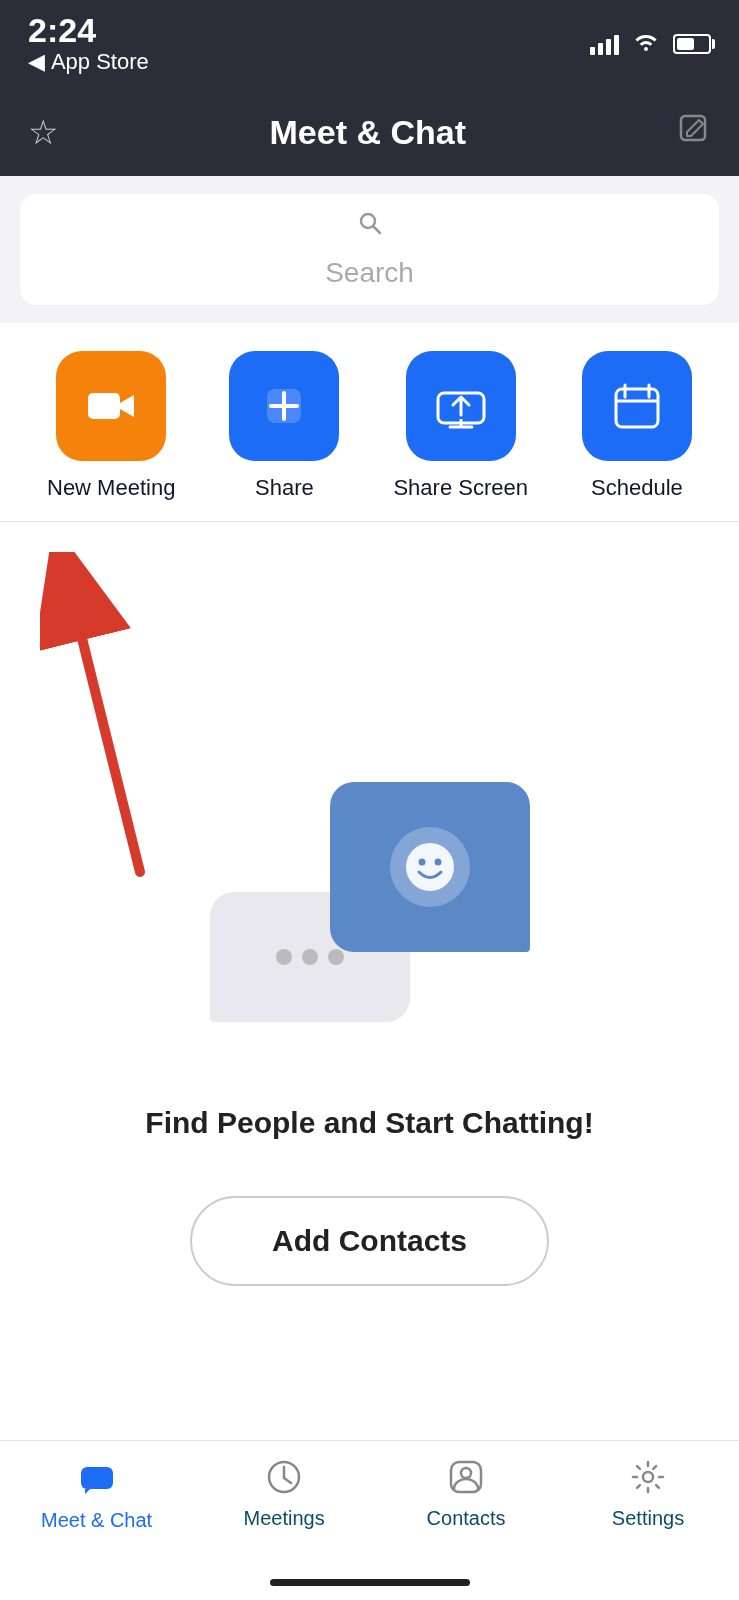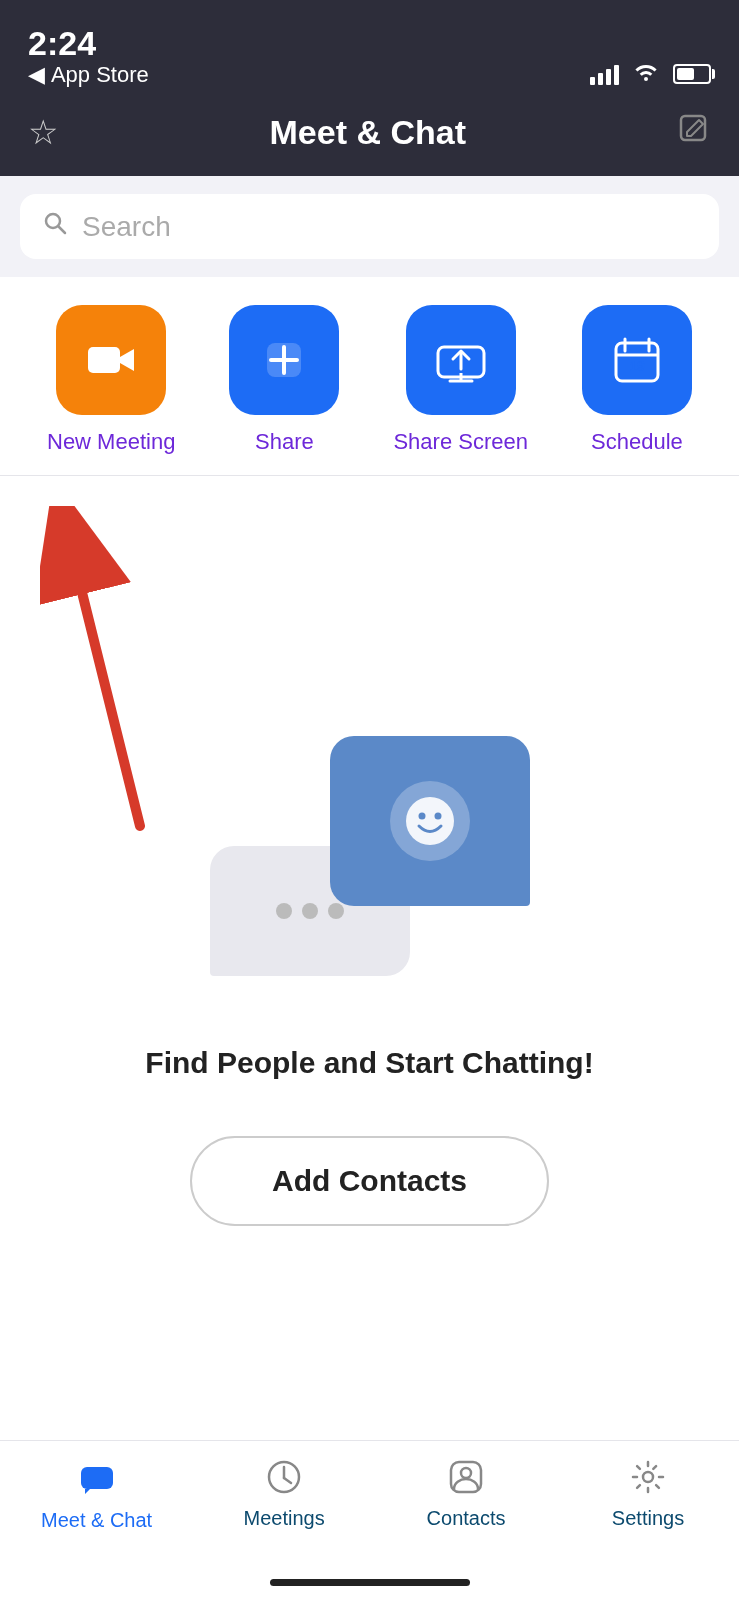--- a/index.html
+++ b/index.html
@@ -10,21 +10,21 @@
       font-family: -apple-system, BlinkMacSystemFont, 'Helvetica Neue', sans-serif;
       background: #fff;
       overflow: hidden;
     }
 
     
     .status-bar {
       background: #2d2d3a;
       height: 88px;
       display: flex;
-      align-items: flex-end;
+      align-items: center;
       justify-content: space-between;
       padding: 0 28px;
       color: #fff;
     }
     .status-left {
       display: flex;
       flex-direction: column;
       gap: 2px;
     }
     .status-time {
@@ -118,20 +118,21 @@
       background: #f2f2f7;
       padding: 18px 20px;
     }
     .search-bar {
       background: #fff;
       border-radius: 16px;
       display: flex;
       align-items: center;
       gap: 14px;
       padding: 16px 22px;
+      flex-direction: column;
     }
     .search-icon-svg {
       color: #999;
       font-size: 26px;
     }
     .search-input-text {
       font-size: 28px;
       color: #aaa;
     }
 
@@ -158,21 +159,21 @@
       height: 110px;
       border-radius: 26px;
       display: flex;
       align-items: center;
       justify-content: center;
     }
     .action-icon-btn.orange { background: #f5820a; }
     .action-icon-btn.blue { background: #1d6cf5; }
     .action-label {
       font-size: 22px;
-      color: #6d28d9;
+      color: #0f172a;
       text-align: center;
     }
     .icon-svg {
       width: 54px;
       height: 54px;
       fill: white;
     }
 
     
     .main-content {
@@ -237,21 +238,21 @@
       height: 80px;
       background: rgba(255,255,255,0.25);
       border-radius: 50%;
       display: flex;
       align-items: center;
       justify-content: center;
     }
 
     
     .find-people-text {
-      margin-top: 50px;
+      margin-top: 64px;
       font-size: 30px;
       font-weight: 700;
       color: #222;
       text-align: center;
     }
 
     
     .add-contacts-btn {
       margin-top: 56px;
       border: 2px solid #ccc;

